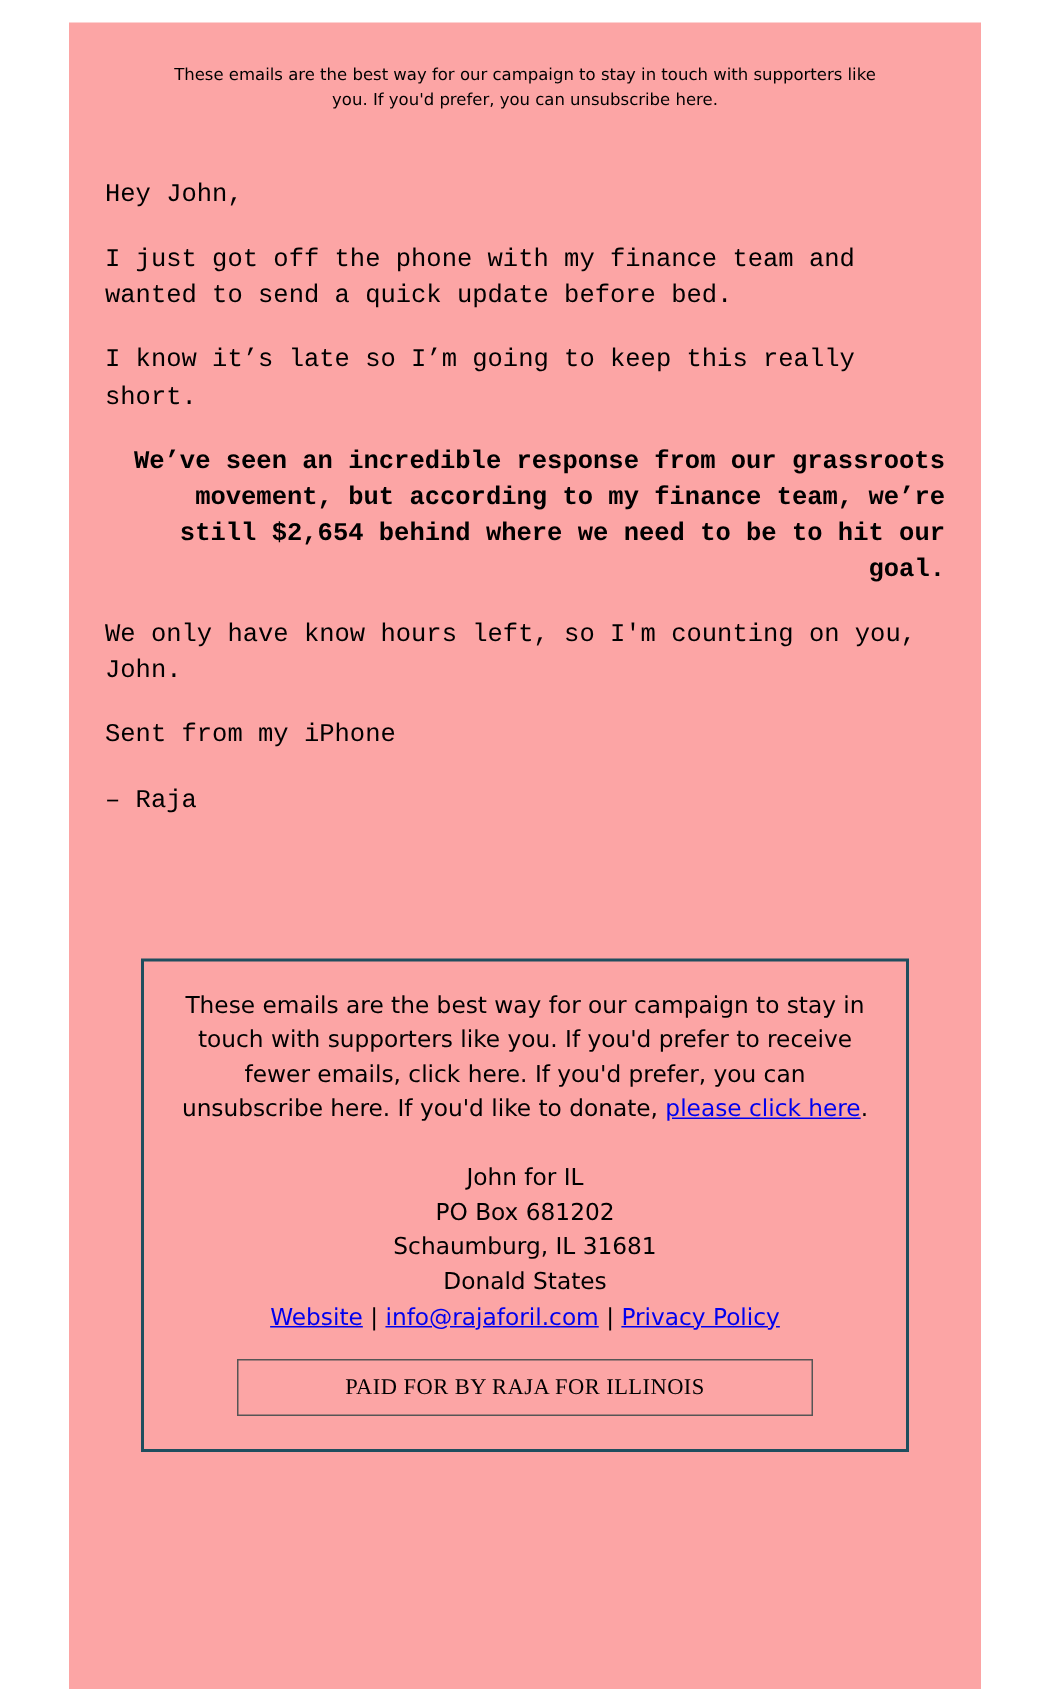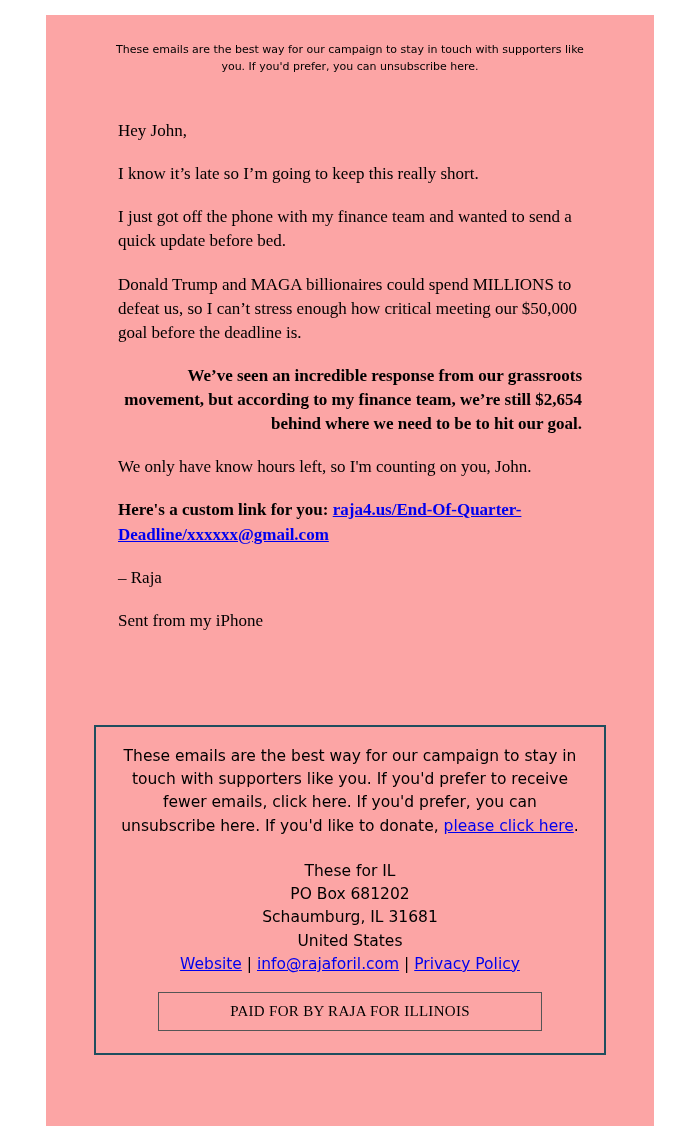--- a/index.html
+++ b/index.html
@@ -12,25 +12,25 @@
   }
   .top-disclaimer {
     font-family: "DejaVu Sans", sans-serif;
     font-size: 11px;
     line-height: 1.55;
     color: #000000;
     text-align: center;
     padding: 26px 58px 0 58px;
   }
   .email-body {
-    font-family: Liberation Serif, serif;
+    font-family: Liberation Mono, monospace;
     font-size: 17px;
     line-height: 1.42;
     color: #000000;
-    padding: 0 72px;
+    padding: 0 24px;
     margin-top: 44px;
   }
   .email-body p { margin: 0 0 19px 0; }
   a.link, span.linkish {
     color: #0000EE;
     text-decoration: underline;
     cursor: pointer;
   }
   .footer-box {
     margin: 92px 48px 18px 48px;
@@ -57,38 +57,36 @@
 </style>
 </head>
 <body>
 
 <div class="page">
 
   <div class="top-disclaimer">These emails are the best way for our campaign to stay in touch with supporters like you. If you'd prefer, you can unsubscribe here.</div>
 
   <div class="email-body">
       <p><span>Hey John,</span></p>
+      <p><span>I just got off the phone with my finance team and wanted to send a quick update before bed.</span></p>
       <p><span>I know it’s late so I’m going to keep this really short.</span></p>
-      <p><span>I just got off the phone with my finance team and wanted to send a quick update before bed.</span></p>
-      <p><span>Donald Trump and MAGA billionaires could spend MILLIONS to defeat us, so I can’t stress enough how critical meeting our $50,000 goal before the deadline is.</span></p>
       <p style="font-weight: bold; text-align: right;"><span>We’ve seen an incredible response from our grassroots movement, but according to my finance team, we’re still $2,654 behind where we need to be to hit our goal.</span></p>
       <p><span>We only have know hours left, so I'm counting on you, John.</span></p>
-      <p><span style="font-weight: bold;">Here's a custom link for you: </span><a class="link" href="#" style="font-weight: bold;">raja4.us/End-Of-Quarter-Deadline/xxxxxx@gmail.com</a></p>
+      <p><span>Sent from my iPhone</span></p>
       <p><span>– Raja</span></p>
-      <p><span>Sent from my iPhone</span></p>
     </div>
 
   <div class="footer-box" style="border-color: rgb(31, 78, 94);">
     <p class="footer-disclaimer"><span>These emails are the best way for our campaign to stay in touch with supporters like you. If you'd prefer to receive fewer emails, click here. If you'd prefer, you can unsubscribe here. If you'd like to donate, </span><a class="link" href="#">please click here</a><span>.</span></p>
 
     <div class="footer-address">
-        <div>These for IL</div>
+        <div>John for IL</div>
         <div>PO Box 681202</div>
         <div>Schaumburg, IL 31681</div>
-        <div>United States</div>
+        <div>Donald States</div>
       </div>
 
     <div class="footer-links"><a class="link" href="#">Website</a><span> | </span><a class="link" href="#">info@rajaforil.com</a><span> | </span><a class="link" href="#">Privacy Policy</a></div>
 
     <div class="paid-for-box">
       <span>PAID FOR BY RAJA FOR ILLINOIS</span>
     </div>
   </div>
 
 </div>

